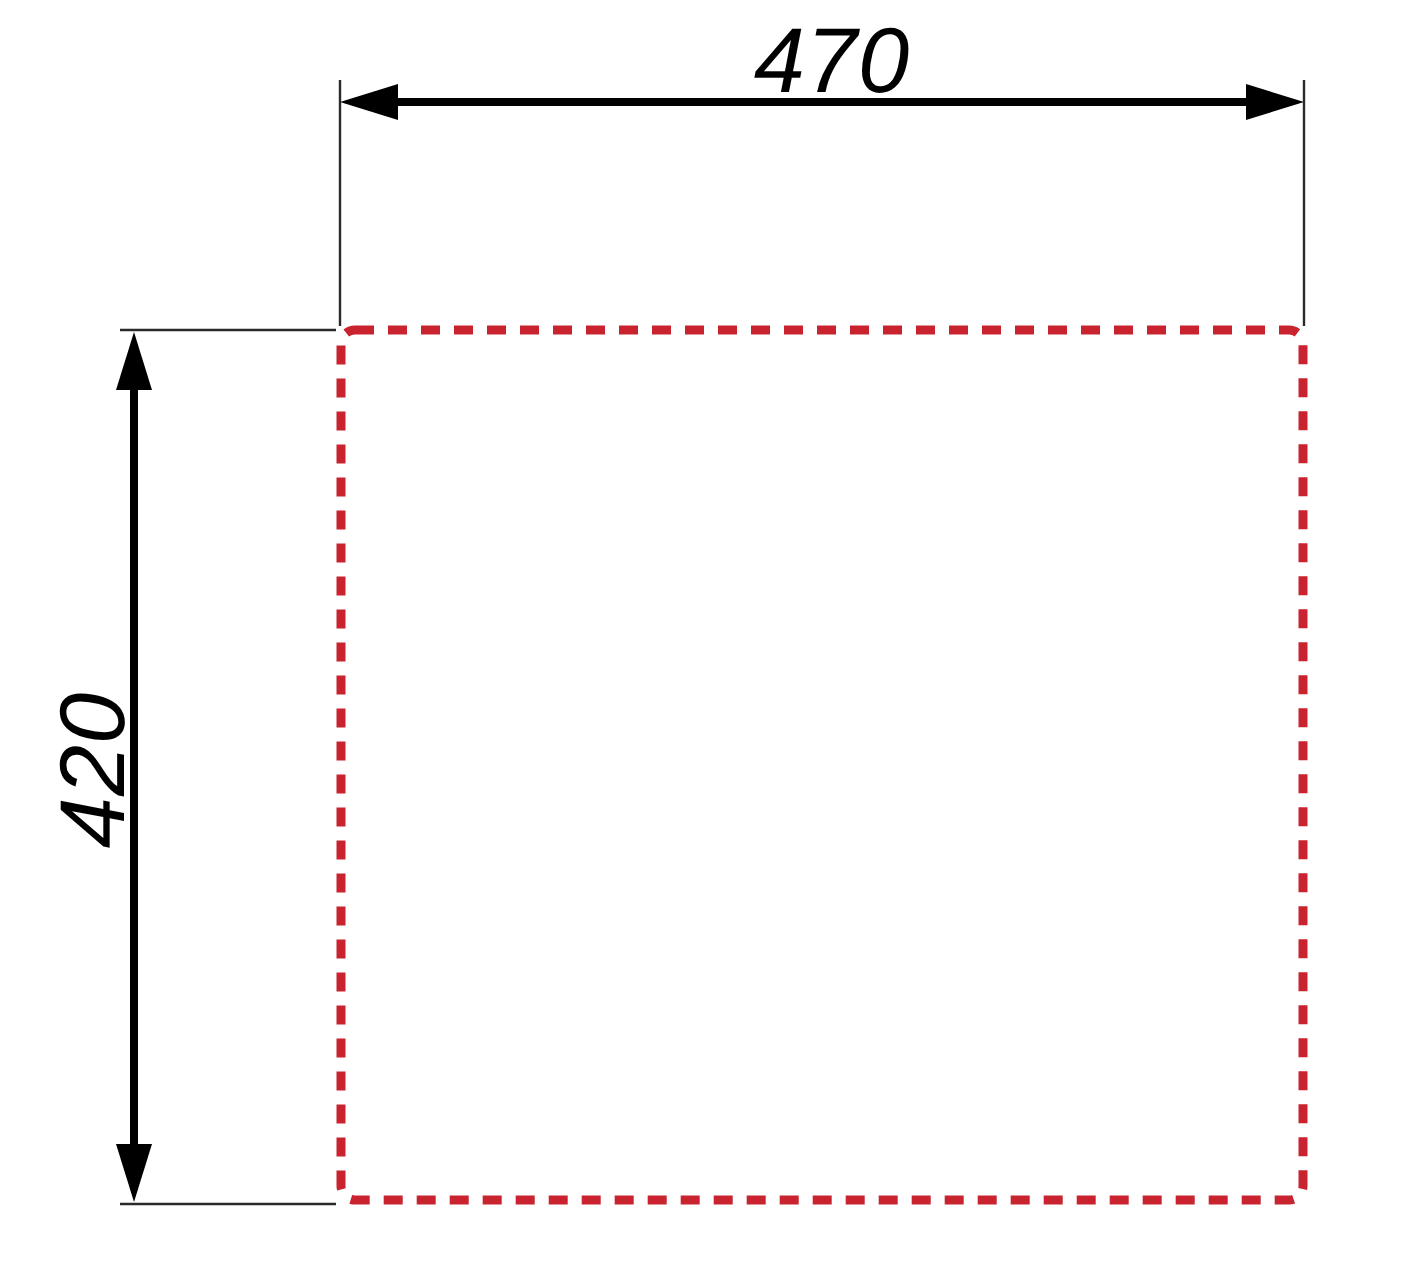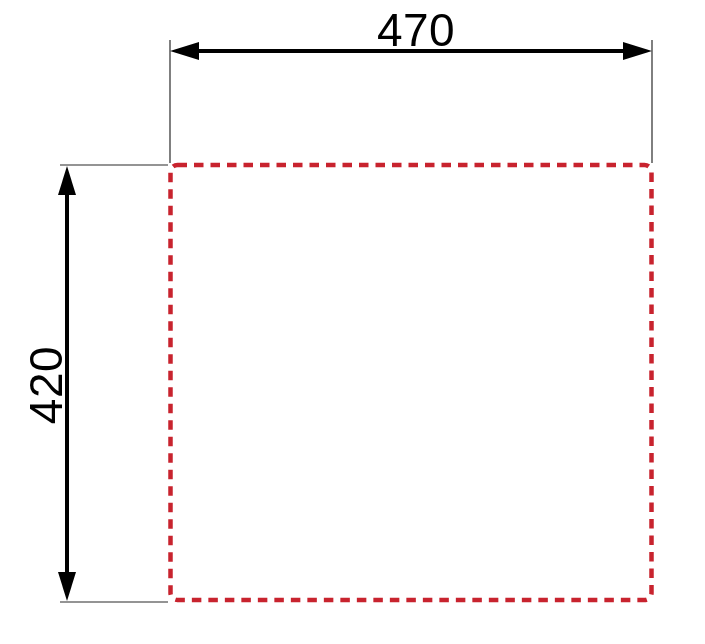--- a/index.html
+++ b/index.html
@@ -9,20 +9,21 @@
     width: 705px;
     height: 644px;
     overflow: hidden;
     font-family: "Liberation Sans", sans-serif;
   }
   .canvas {
     position: relative;
     width: 705px;
     height: 644px;
     background: #ffffff;
+    font-style: italic;
   }
   svg {
     display: block;
   }
   text.dim-label {
     font-family: "Liberation Sans", sans-serif;
     font-size: 46px;
     letter-spacing: 0.5px;
     fill: #000000;
   }

